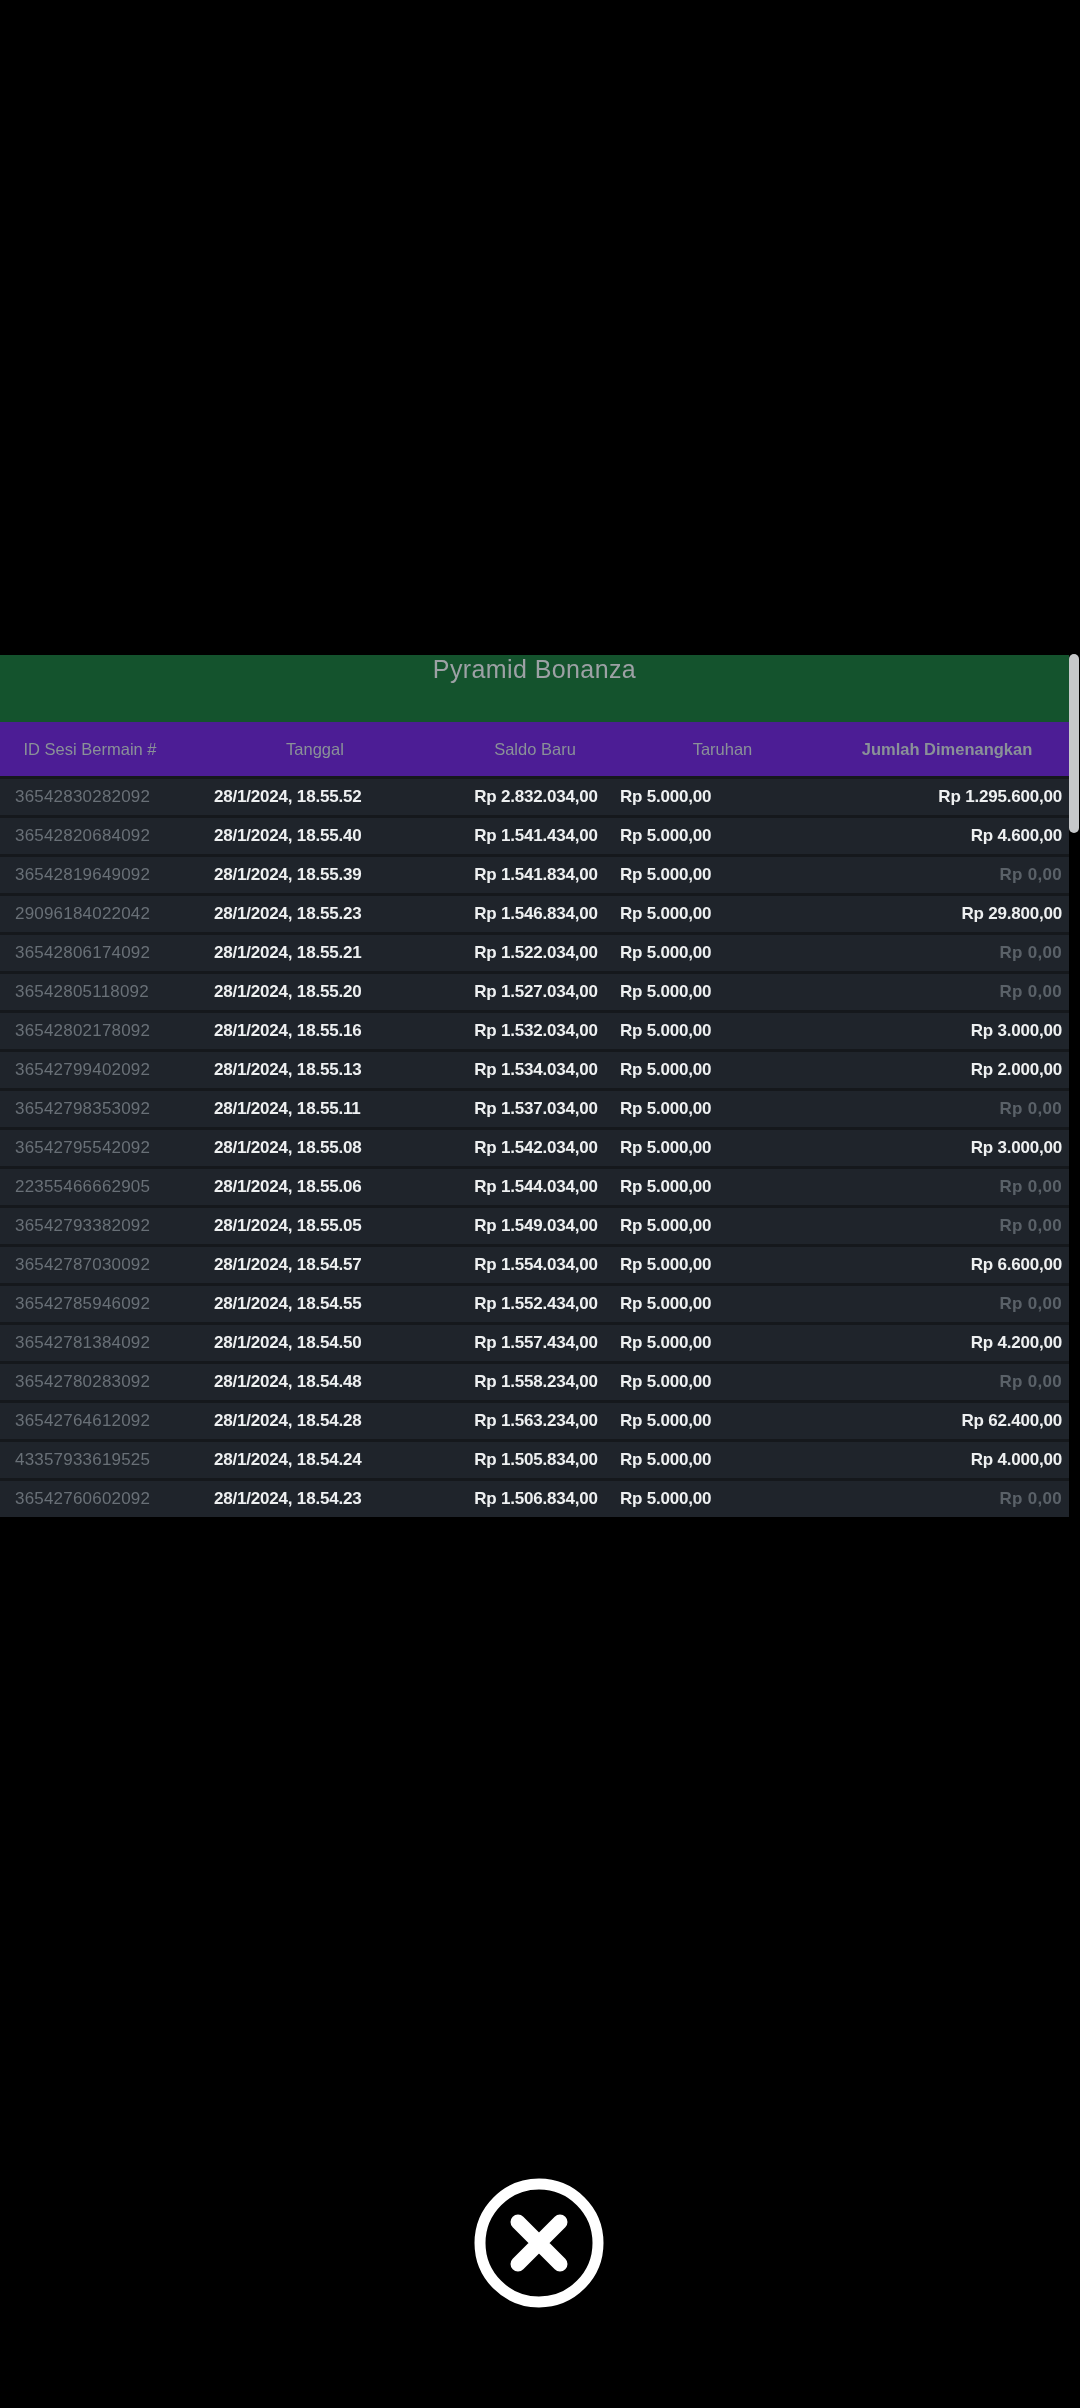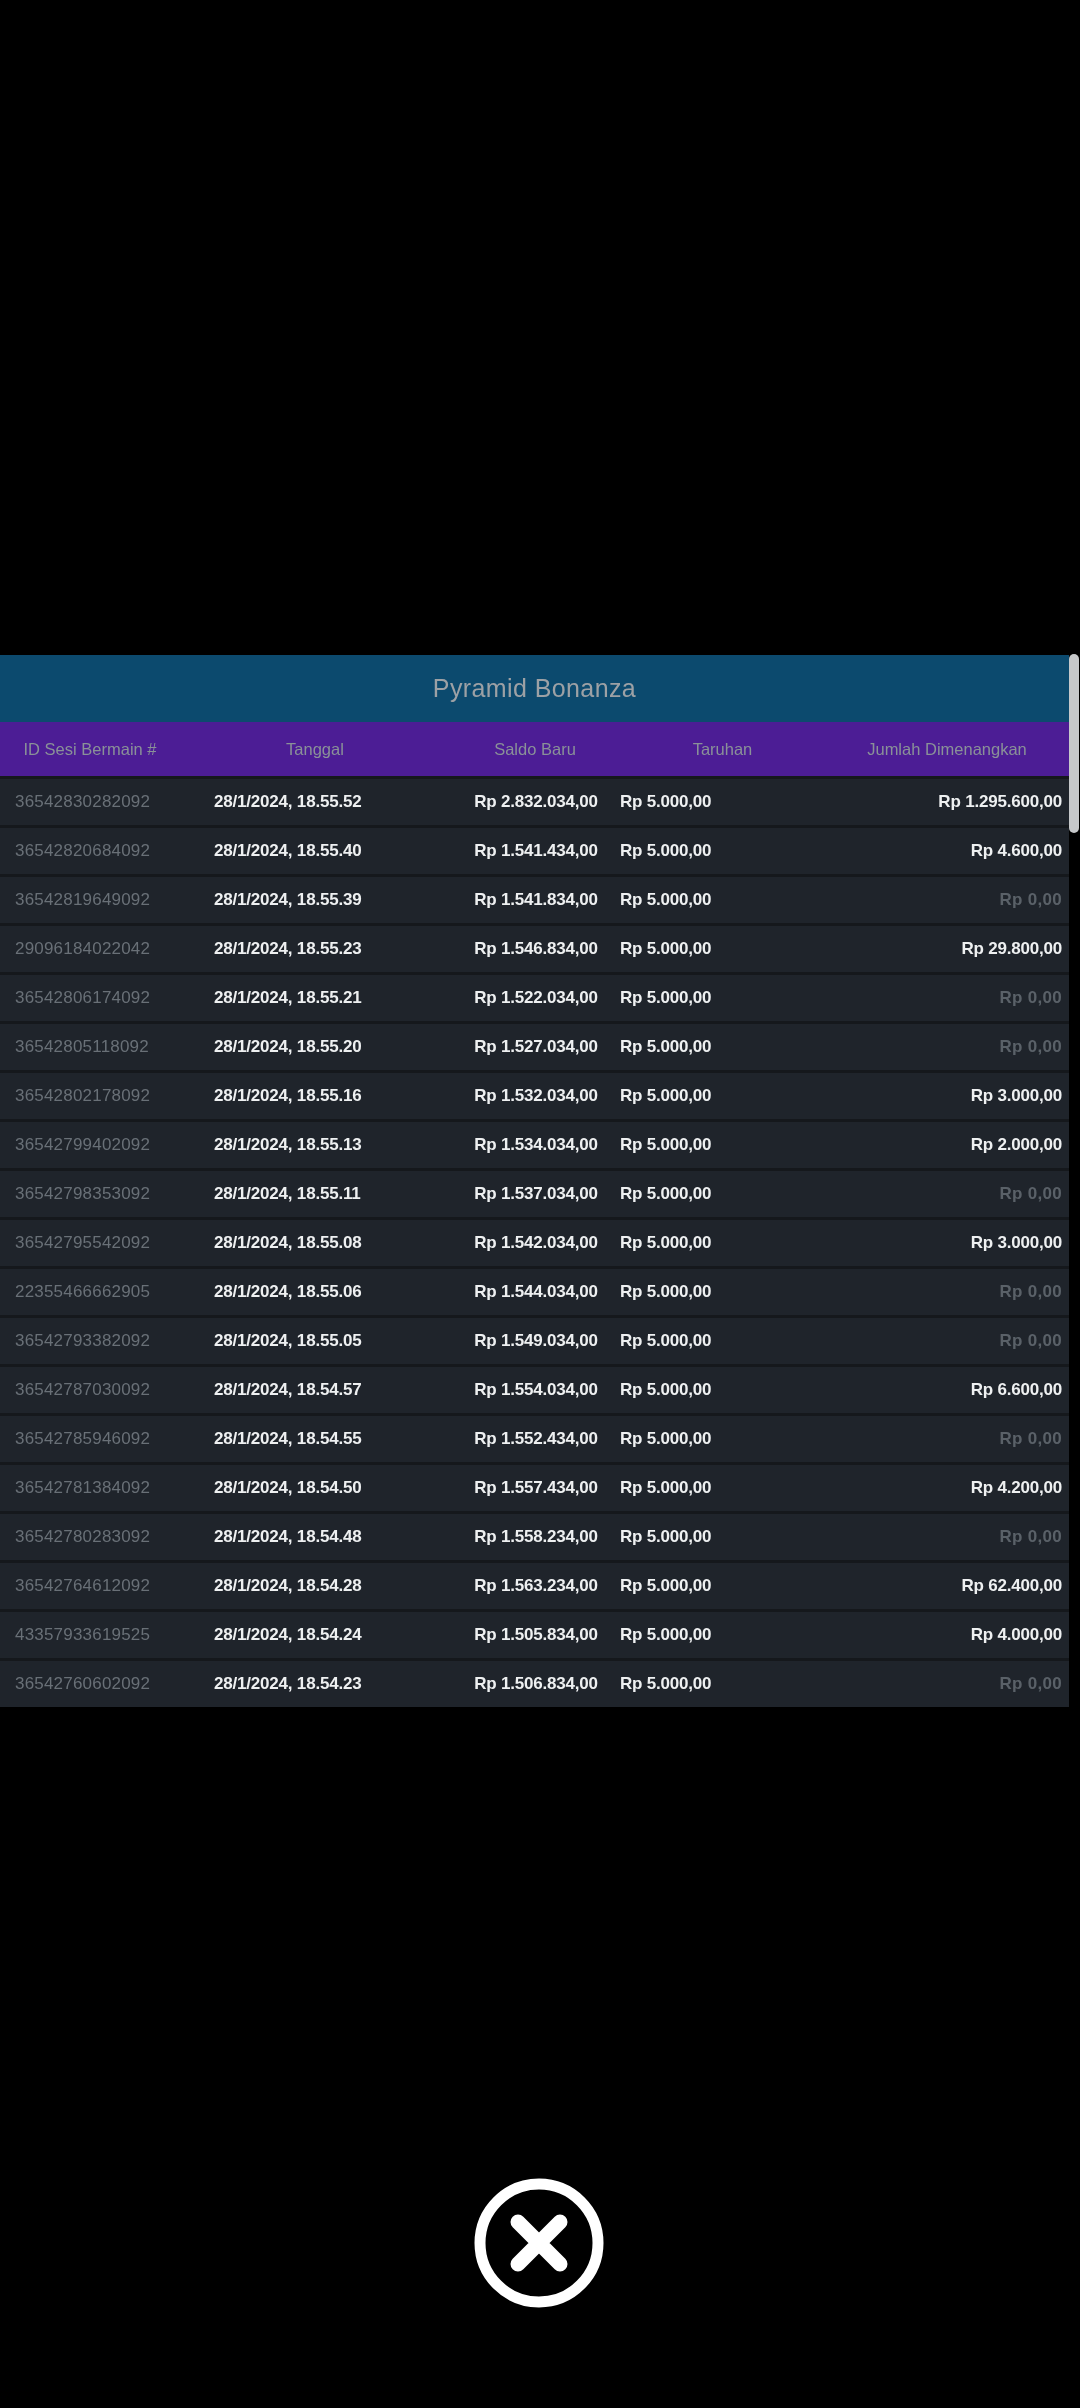--- a/index.html
+++ b/index.html
@@ -15,54 +15,54 @@
   .modal {
     position: absolute;
     left: 0; top: 655px;
     width: 1080px; height: 1170px;
     background: transparent;
   }
   .modal-content { width: 1069px; height: 100%; overflow: hidden; }
 
   .titlebar {
     height: 67px;
-    background: #0c4a6e;
-    display: flex; align-items: center; justify-content: center;
+    background: #14532d;
+    display: flex; align-items: flex-start; justify-content: center;
   }
   .titlebar .title {
     color: #9da1a5;
     font-size: 25px;
     letter-spacing: 0.4px;
   }
 
   .thead {
     height: 54px;
     background: #4c1d95;
     display: flex; align-items: center;
   }
   .thead .cell {
     color: #8a9198;
     font-size: 16.5px;
     text-align: center;
     padding: 0 !important;
   }
 
   .row {
-    height: 49px;
+    height: 39px;
     background: #1f242b;
     border-top: 3px solid #15181c;
     display: flex; align-items: center;
   }
 
   .cell { display: block; overflow: visible; white-space: nowrap; }
   .c1 { width: 180px; text-align: left;   padding-left: 15px; }
   .c2 { width: 270px; text-align: left;   padding-left: 34px; }
   .c3 { width: 170px; text-align: center;   padding-left: 2px;  }
   .c4 { width: 205px; text-align: left; }
-  .c5 { width: 244px; text-align: right;  padding-right: 7px; }
+  .c5 { width: 244px; text-align: right;  padding-right: 7px; font-weight: bold; }
 
   .id-text {
     color: #697077;
     font-size: 17px;
     letter-spacing: 0.2px;
   }
   .strong {
     color: #eef0f1;
     font-size: 17px;
     font-weight: bold;

